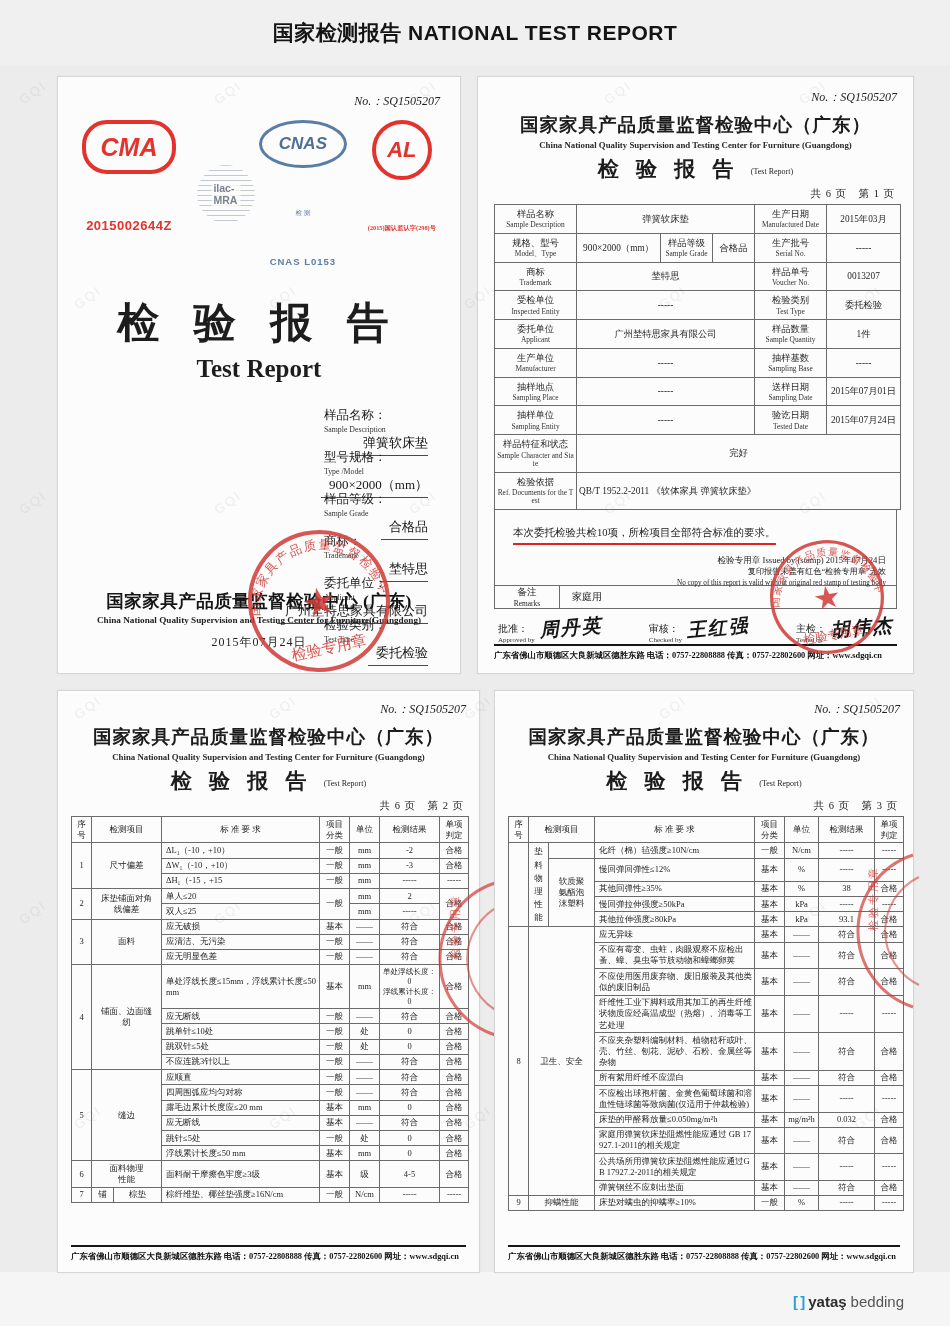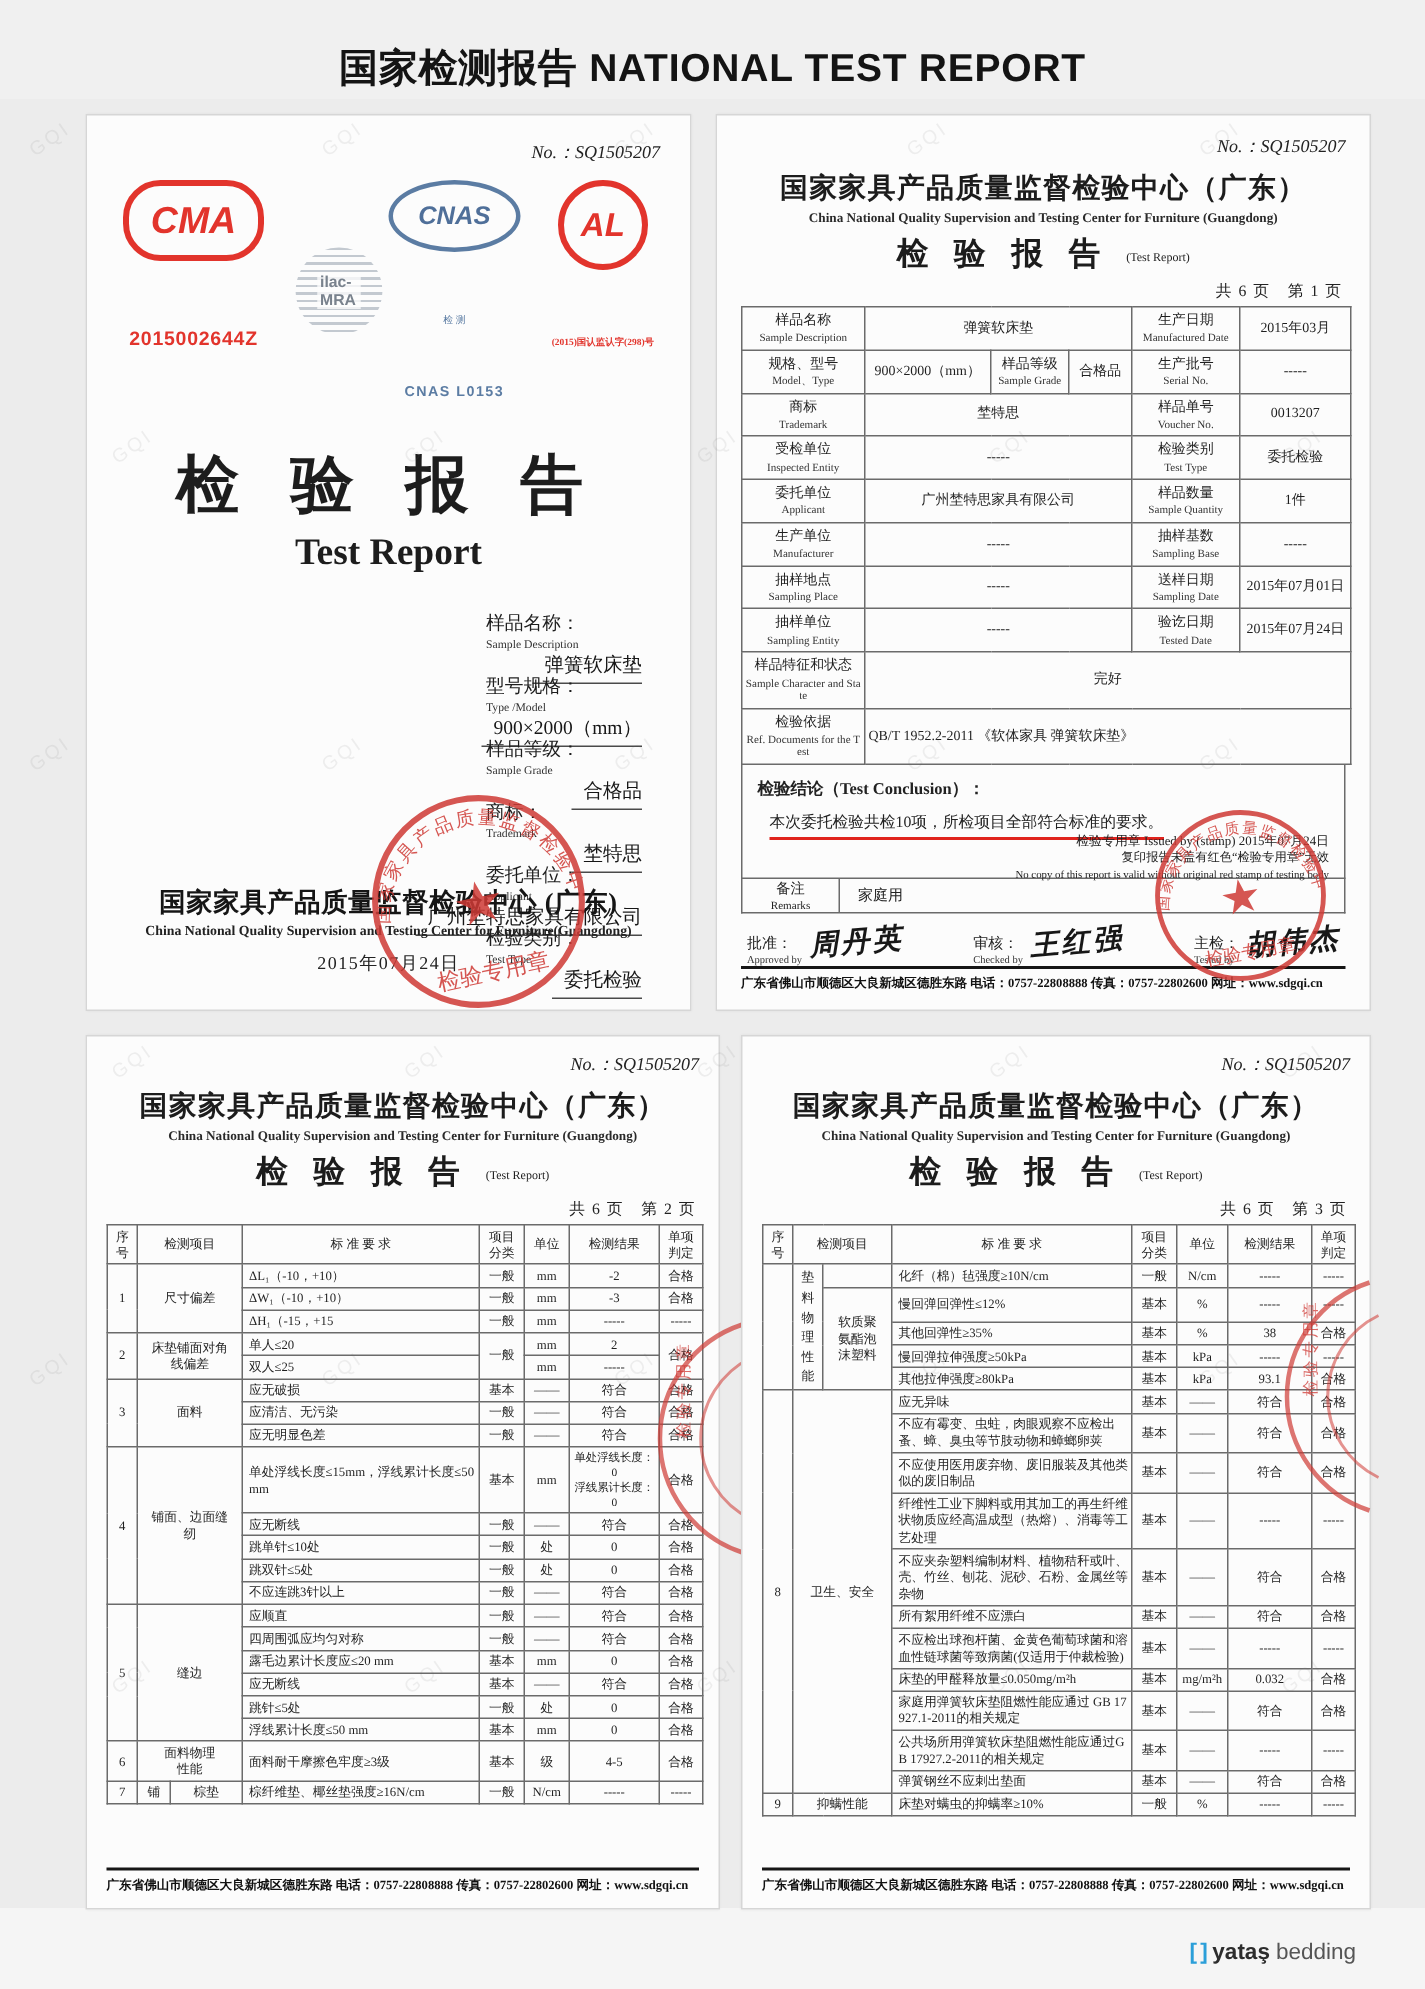--- a/index.html
+++ b/index.html
@@ -2,21 +2,21 @@
 <html><head>
 <meta charset="utf-8">
 <style>
   html,body{margin:0;padding:0;}
   body{width:950px;height:1326px;position:relative;overflow:hidden;background:#ececec;
        font-family:"Liberation Serif","DejaVu Serif",serif;color:#222;}
 
   
   .top-band{position:absolute;top:0;left:0;right:0;height:66px;background:#f0f0f0;}
   .main-title{position:absolute;top:0;left:0;right:0;height:66px;display:flex;align-items:center;justify-content:center;
-       font-family:"Liberation Sans","DejaVu Sans",sans-serif;font-weight:bold;font-size:26px;color:#141414;letter-spacing:.5px;margin-top:12px;}
+       font-family:"Liberation Sans","DejaVu Sans",sans-serif;font-weight:bold;font-size:21px;color:#141414;letter-spacing:.5px;}
   .bottom-band{position:absolute;left:0;right:0;bottom:0;height:54px;background:#f5f5f5;}
   .brand{position:absolute;right:46px;bottom:16px;font-family:"Liberation Sans","DejaVu Sans",sans-serif;font-size:15px;display:flex;align-items:baseline;gap:4px;}
   .brand .bk{color:#2b9fd9;font-weight:bold;letter-spacing:-1px;}
   .brand .nb{color:#2d2d2d;font-weight:bold;}
   .brand .nr{color:#555;font-weight:normal;}
 
   
   #wm{position:absolute;inset:0;z-index:6;pointer-events:none;}
   #wm span{position:absolute;font-family:"Liberation Sans",sans-serif;font-size:13px;color:rgba(110,110,110,.10);
        transform:rotate(-35deg);letter-spacing:2px;}
@@ -269,21 +269,20 @@
             <td class="lb">样品特征和状态<div class="sub">Sample Character and State</div></td>
             <td colspan="5">完好</td>
           </tr>
           <tr>
             <td class="lb">检验依据<div class="sub">Ref. Documents for the Test</div></td>
             <td colspan="5" class="l">QB/T 1952.2-2011 《软体家具 弹簧软床垫》</td>
           </tr>
         </tbody>
     </table>
     <div class="concl">
-      <div class="concl-label">检验结论（Test Conclusion）：</div>
       <div><span class="concl-text">本次委托检验共检10项，所检项目全部符合标准的要求。</span></div>
       <div class="stamp-note">
         <div>检验专用章
 Issued by (stamp)
 2015年07月24日</div>
         <div class="stamp-warn">复印报告未盖有红色“检验专用章”无效</div>
         <div class="stamp-warn-en">No copy of this report is valid without original red stamp of testing body</div>
       </div>
       <svg class="stamp stamp-p1" viewBox="0 0 150 150">
         <circle cx="75" cy="75" r="68" fill="none" stroke="#cf3a35" stroke-width="4"></circle>

